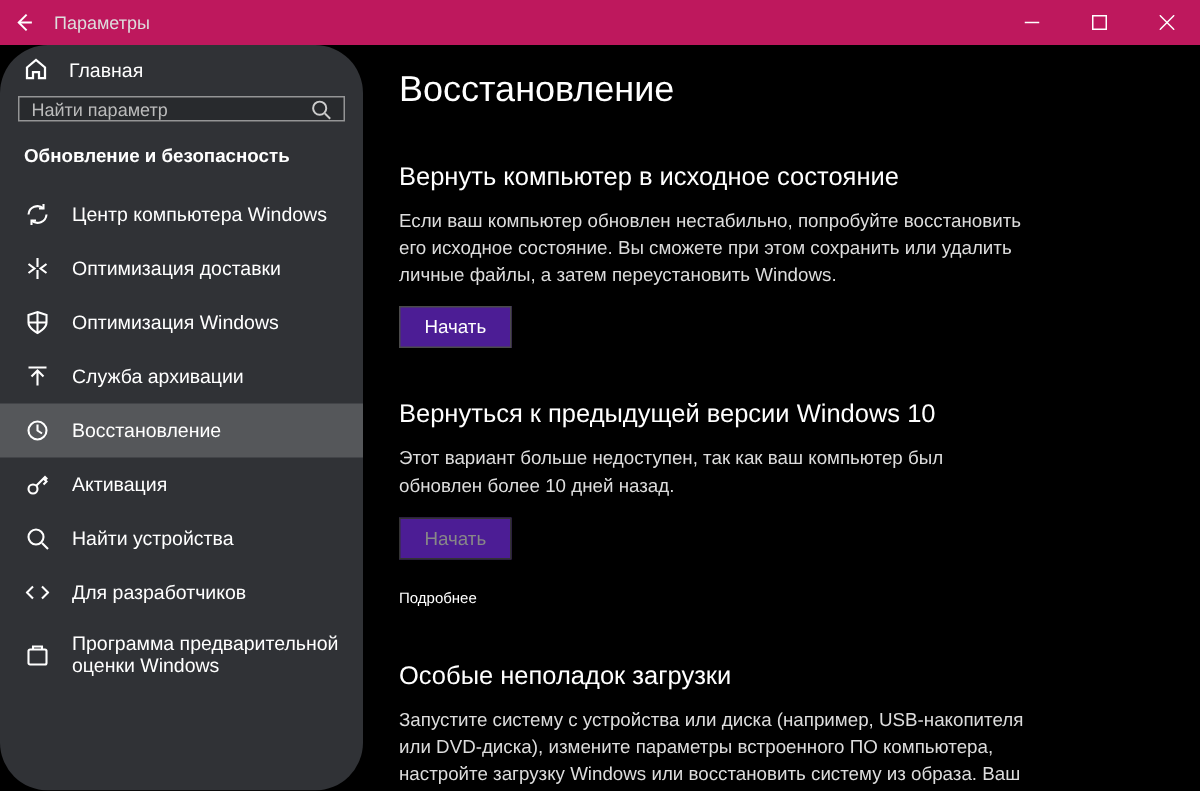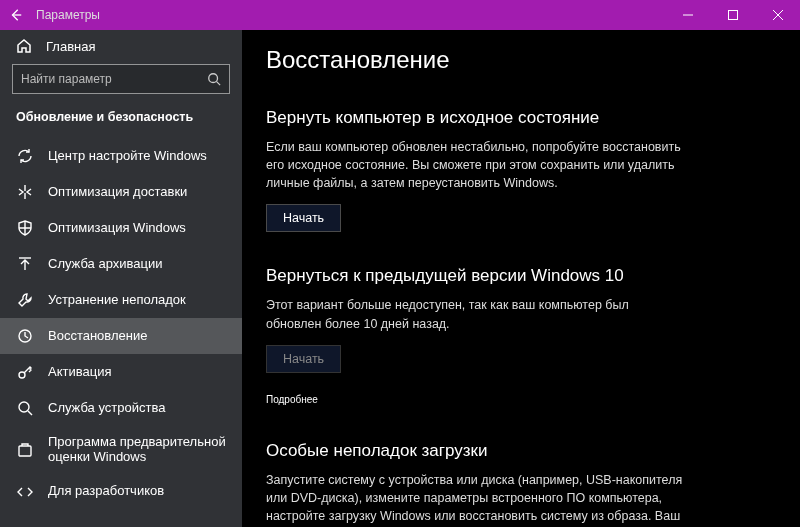--- a/index.html
+++ b/index.html
@@ -1,53 +1,53 @@
 <!DOCTYPE html>
 <html><head>
 <meta charset="utf-8">
 <style>
   * { margin: 0; padding: 0; box-sizing: border-box; }
   html, body { width: 800px; height: 527px; overflow: hidden; font-family: "Segoe UI", Arial, sans-serif; }
   body { background: #000; color: #fff; display: flex; flex-direction: column; }
 
-  .titlebar { height: 30px; display: flex; align-items: center; background: #a21caf; }
+  .titlebar { height: 30px; display: flex; align-items: center; background: #be185d; }
   .titlebar .back { width: 32px; height: 30px; display: flex; align-items: center; justify-content: center; }
   .titlebar .back svg { width: 14px; height: 14px; stroke: #fff; }
   .titlebar .title { font-size: 12px; color: #ddd; margin-left: 4px; }
   .winctrls { margin-left: auto; display: flex; }
   .winctrls div { width: 45px; height: 30px; display: flex; align-items: center; justify-content: center; }
   .winctrls svg { width: 10px; height: 10px; stroke: #fff; fill: none; stroke-width: 1; }
 
   .main { flex: 1; display: flex; min-height: 0; }
 
-  .sidebar { width: 242px; background: rgba(120,125,135,0.40); display: flex; flex-direction: column; color: #fff; font-size: 13px; overflow: hidden; }
+  .sidebar { width: 242px; background: rgba(120,125,135,0.40); display: flex; flex-direction: column; color: #fff; font-size: 13px; overflow: hidden; border-radius: 32px; }
   .home { display: flex; align-items: center; gap: 14px; padding: 8px 16px 10px 16px; }
   .home svg { width: 16px; height: 16px; stroke: #fff; fill: none; stroke-width: 1.5; }
   .home span { font-size: 13px; }
 
-  .search { margin: 0 12px 10px 12px; height: 30px; border: 1px solid rgba(255,255,255,0.5); display: flex; align-items: center; padding: 0 8px; color: #bbb; background: rgba(0,0,0,0.15); }
+  .search { margin: 0 12px 10px 12px; height: 17px; border: 1px solid rgba(255,255,255,0.5); display: flex; align-items: center; padding: 0 8px; color: #bbb; background: rgba(0,0,0,0.15); }
   .search input { flex: 1; background: transparent; border: none; outline: none; color: #ddd; font-size: 12px; }
   .search input::placeholder { color: #bbb; }
   .search svg { width: 14px; height: 14px; stroke: #ccc; fill: none; stroke-width: 1.5; }
 
   .category { font-size: 12.5px; font-weight: 600; padding: 6px 16px 14px 16px; }
 
   .navlist { display: flex; flex-direction: column; }
   .navitem { display: flex; align-items: center; gap: 14px; padding: 9px 16px; cursor: pointer; line-height: 1.15; }
   .navitem.active { background: rgba(255,255,255,0.18); }
   .navitem .icon { width: 18px; height: 18px; display: flex; align-items: center; justify-content: center; flex-shrink: 0; }
   .navitem .icon svg { width: 16px; height: 16px; stroke: #fff; fill: none; stroke-width: 1.4; }
   .navitem span { font-size: 13px; }
 
   .content { flex: 1; background: #000; padding: 16px 32px 20px 24px; overflow: hidden; }
   .content h1 { font-size: 24px; font-weight: 400; margin-bottom: 22px; }
   .section { margin-bottom: 30px; max-width: 420px; margin-top: 34px; }
   .section h2 { font-size: 17px; font-weight: 400; margin-bottom: 10px; }
   .section p { font-size: 12.5px; color: #ddd; line-height: 1.45; margin-bottom: 12px; }
-  .btn { display: inline-block; background: #0f172a; border: 1px solid #4a4a4a; color: #fff; font-size: 12.5px; padding: 6px 16px; cursor: pointer; }
+  .btn { display: inline-block; background: #4c1d95; border: 1px solid #4a4a4a; color: #fff; font-size: 12.5px; padding: 6px 16px; cursor: pointer; }
   .btn.disabled { color: #888; border-color: #333; cursor: default; }
   .link { color: #ffffff; font-size: 10px; text-decoration: none; display: inline-block; }
 </style>
 </head>
 <body>
 
 <div class="titlebar">
   <div class="back">
     <svg viewBox="0 0 16 16">
         <path d="M10 2 L4 8 L10 14" fill="none" stroke-width="1.5"></path>
@@ -95,21 +95,21 @@
     <div class="category">Обновление и безопасность</div>
 
     <div class="navlist">
       <div class="navitem">
         <div class="icon">
             <svg viewBox="0 0 16 16">
               <path d="M2 8a6 6 0 0 1 10-4M14 8a6 6 0 0 1-10 4"></path>
               <path d="M12 1v3h-3M4 15v-3h3"></path>
             </svg>
           </div>
-        <span>Центр настройте Windows</span>
+        <span>Центр компьютера Windows</span>
       </div>
       <div class="navitem">
         <div class="icon">
             <svg viewBox="0 0 16 16">
               <path d="M8 1v6M8 9v6M2 5l4 3-4 3M14 5l-4 3 4 3"></path>
             </svg>
           </div>
         <span>Оптимизация доставки</span>
       </div>
       <div class="navitem">
@@ -123,28 +123,20 @@
       </div>
       <div class="navitem">
         <div class="icon">
             <svg viewBox="0 0 16 16">
               <path d="M8 14 V4 M4 8 L8 4 L12 8"></path>
               <path d="M2 2 H14"></path>
             </svg>
           </div>
         <span>Служба архивации</span>
       </div>
-      <div class="navitem">
-        <div class="icon">
-            <svg viewBox="0 0 16 16">
-              <path d="M10 2a4 4 0 0 0-4 5L2 11l3 3 4-4a4 4 0 0 0 5-4l-3 3-2-2z"></path>
-            </svg>
-          </div>
-        <span>Устранение неполадок</span>
-      </div>
       <div class="navitem active">
         <div class="icon">
             <svg viewBox="0 0 16 16">
               <circle cx="8" cy="8" r="6"></circle>
               <path d="M8 4v4l3 2"></path>
             </svg>
           </div>
         <span>Восстановление</span>
       </div>
       <div class="navitem">
@@ -156,38 +148,38 @@
           </div>
         <span>Активация</span>
       </div>
       <div class="navitem">
         <div class="icon">
             <svg viewBox="0 0 16 16">
               <circle cx="7" cy="7" r="5"></circle>
               <path d="M11 11 L15 15"></path>
             </svg>
           </div>
-        <span>Служба устройства</span>
+        <span>Найти устройства</span>
+      </div>
+      <div class="navitem">
+        <div class="icon">
+            <svg viewBox="0 0 16 16">
+              <path d="M5 4 L1 8 L5 12 M11 4 L15 8 L11 12"></path>
+            </svg>
+          </div>
+        <span>Для разработчиков</span>
       </div>
       <div class="navitem">
         <div class="icon">
             <svg viewBox="0 0 16 16">
               <rect x="2" y="4" width="12" height="10" rx="1"></rect>
               <path d="M5 4V2h6v2"></path>
             </svg>
           </div>
         <span>Программа предварительной оценки Windows</span>
-      </div>
-      <div class="navitem">
-        <div class="icon">
-            <svg viewBox="0 0 16 16">
-              <path d="M5 4 L1 8 L5 12 M11 4 L15 8 L11 12"></path>
-            </svg>
-          </div>
-        <span>Для разработчиков</span>
       </div>
     </div>
   </div>
 
   <div class="content">
     <h1>Восстановление</h1>
 
     <div class="section">
       <h2>Вернуть компьютер в исходное состояние</h2>
       <p>Если ваш компьютер обновлен нестабильно, попробуйте восстановить его исходное состояние. Вы сможете при этом сохранить или удалить личные файлы, а затем переустановить Windows.</p>

